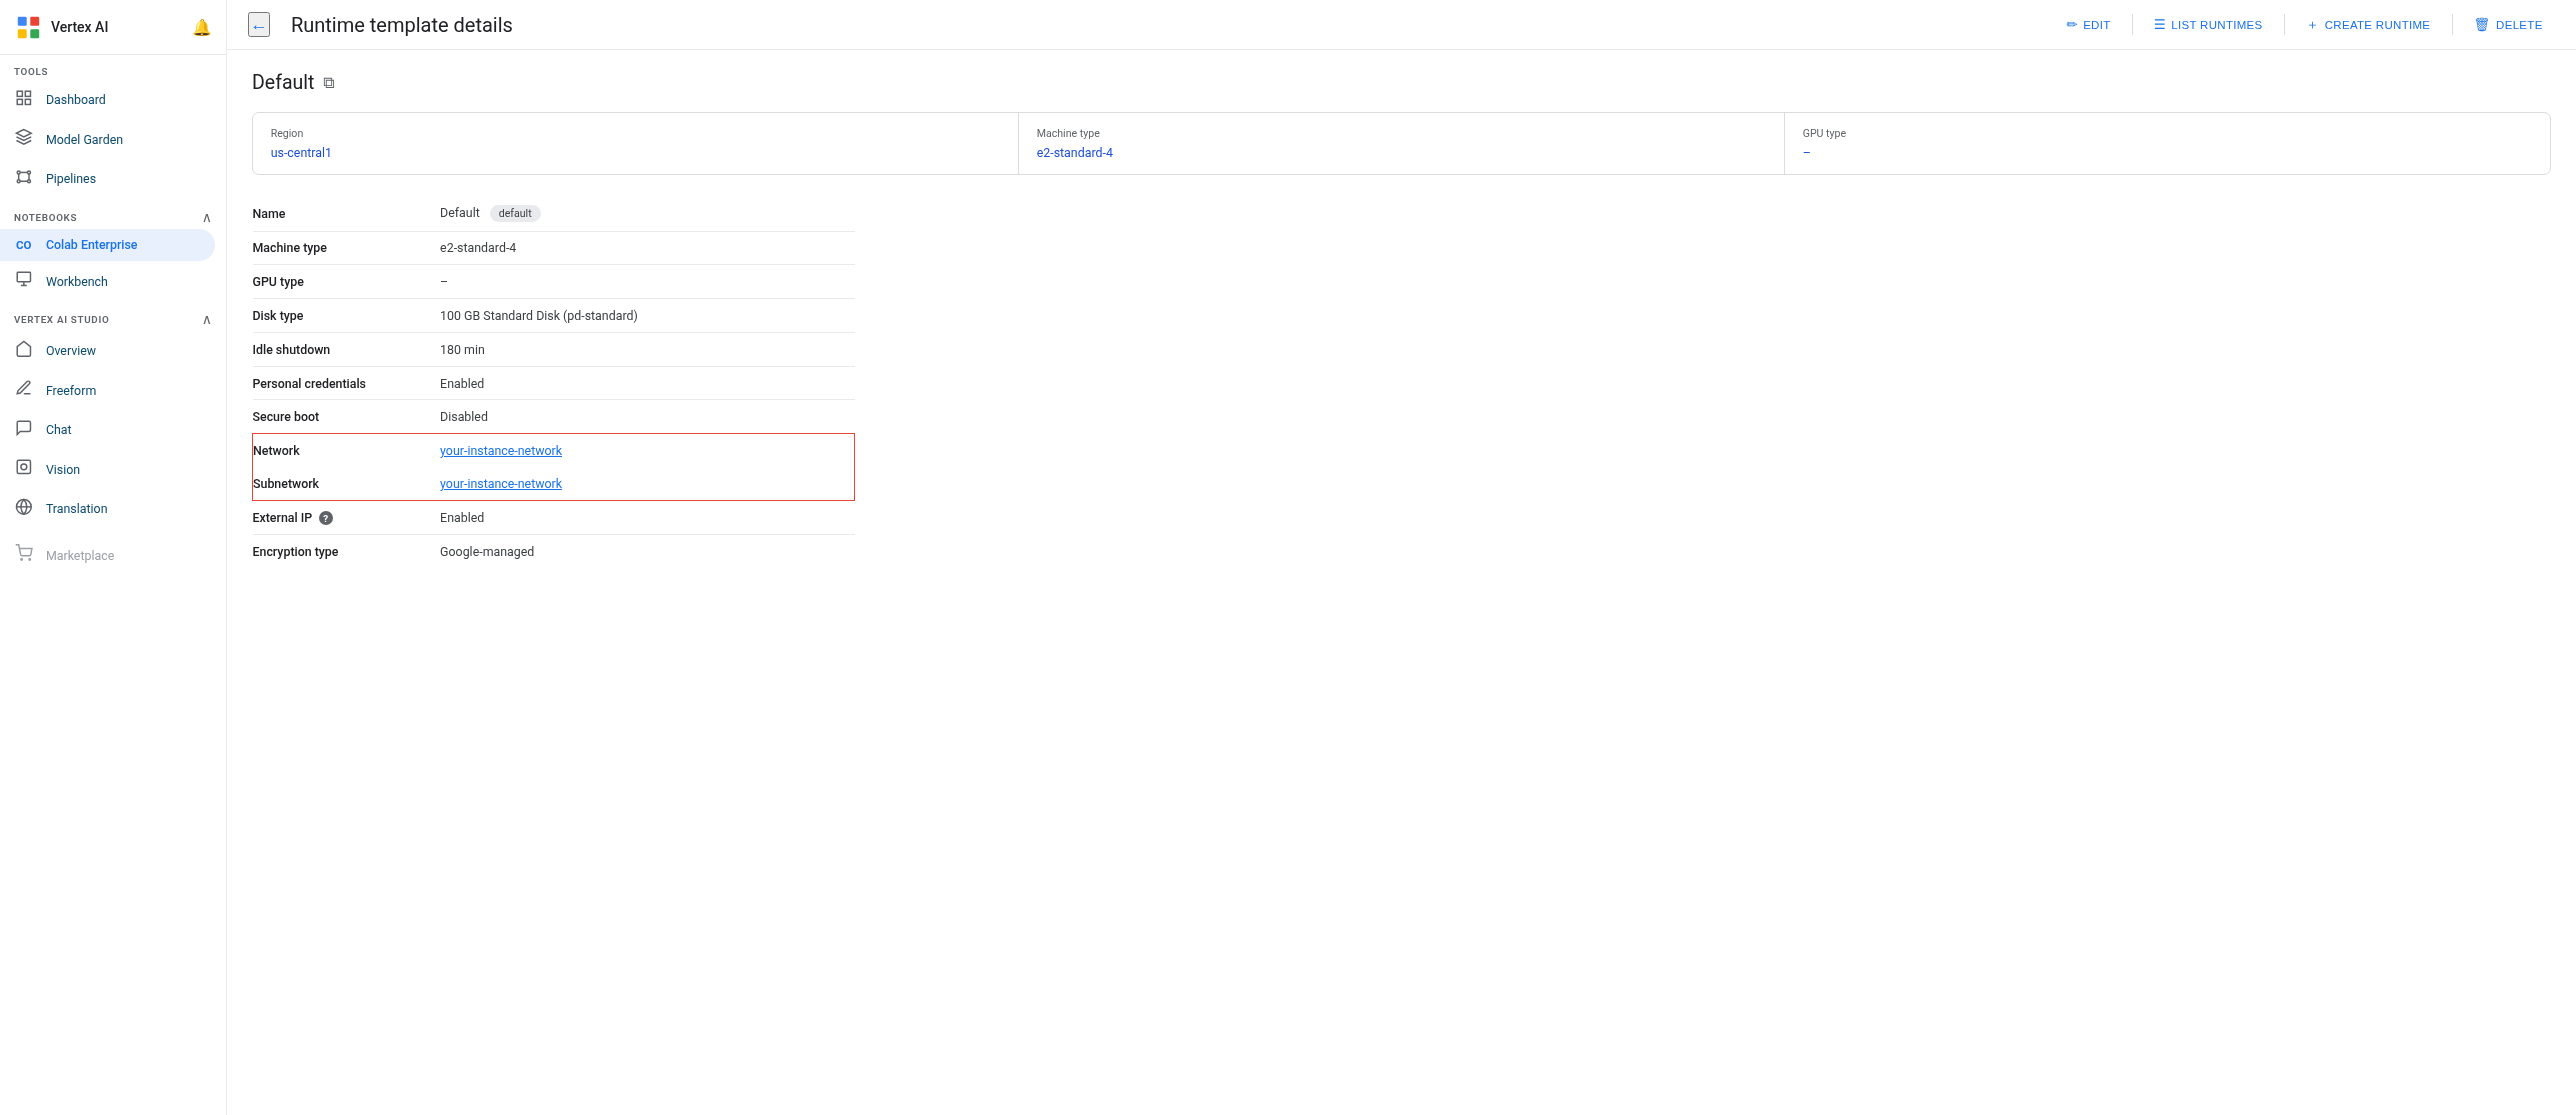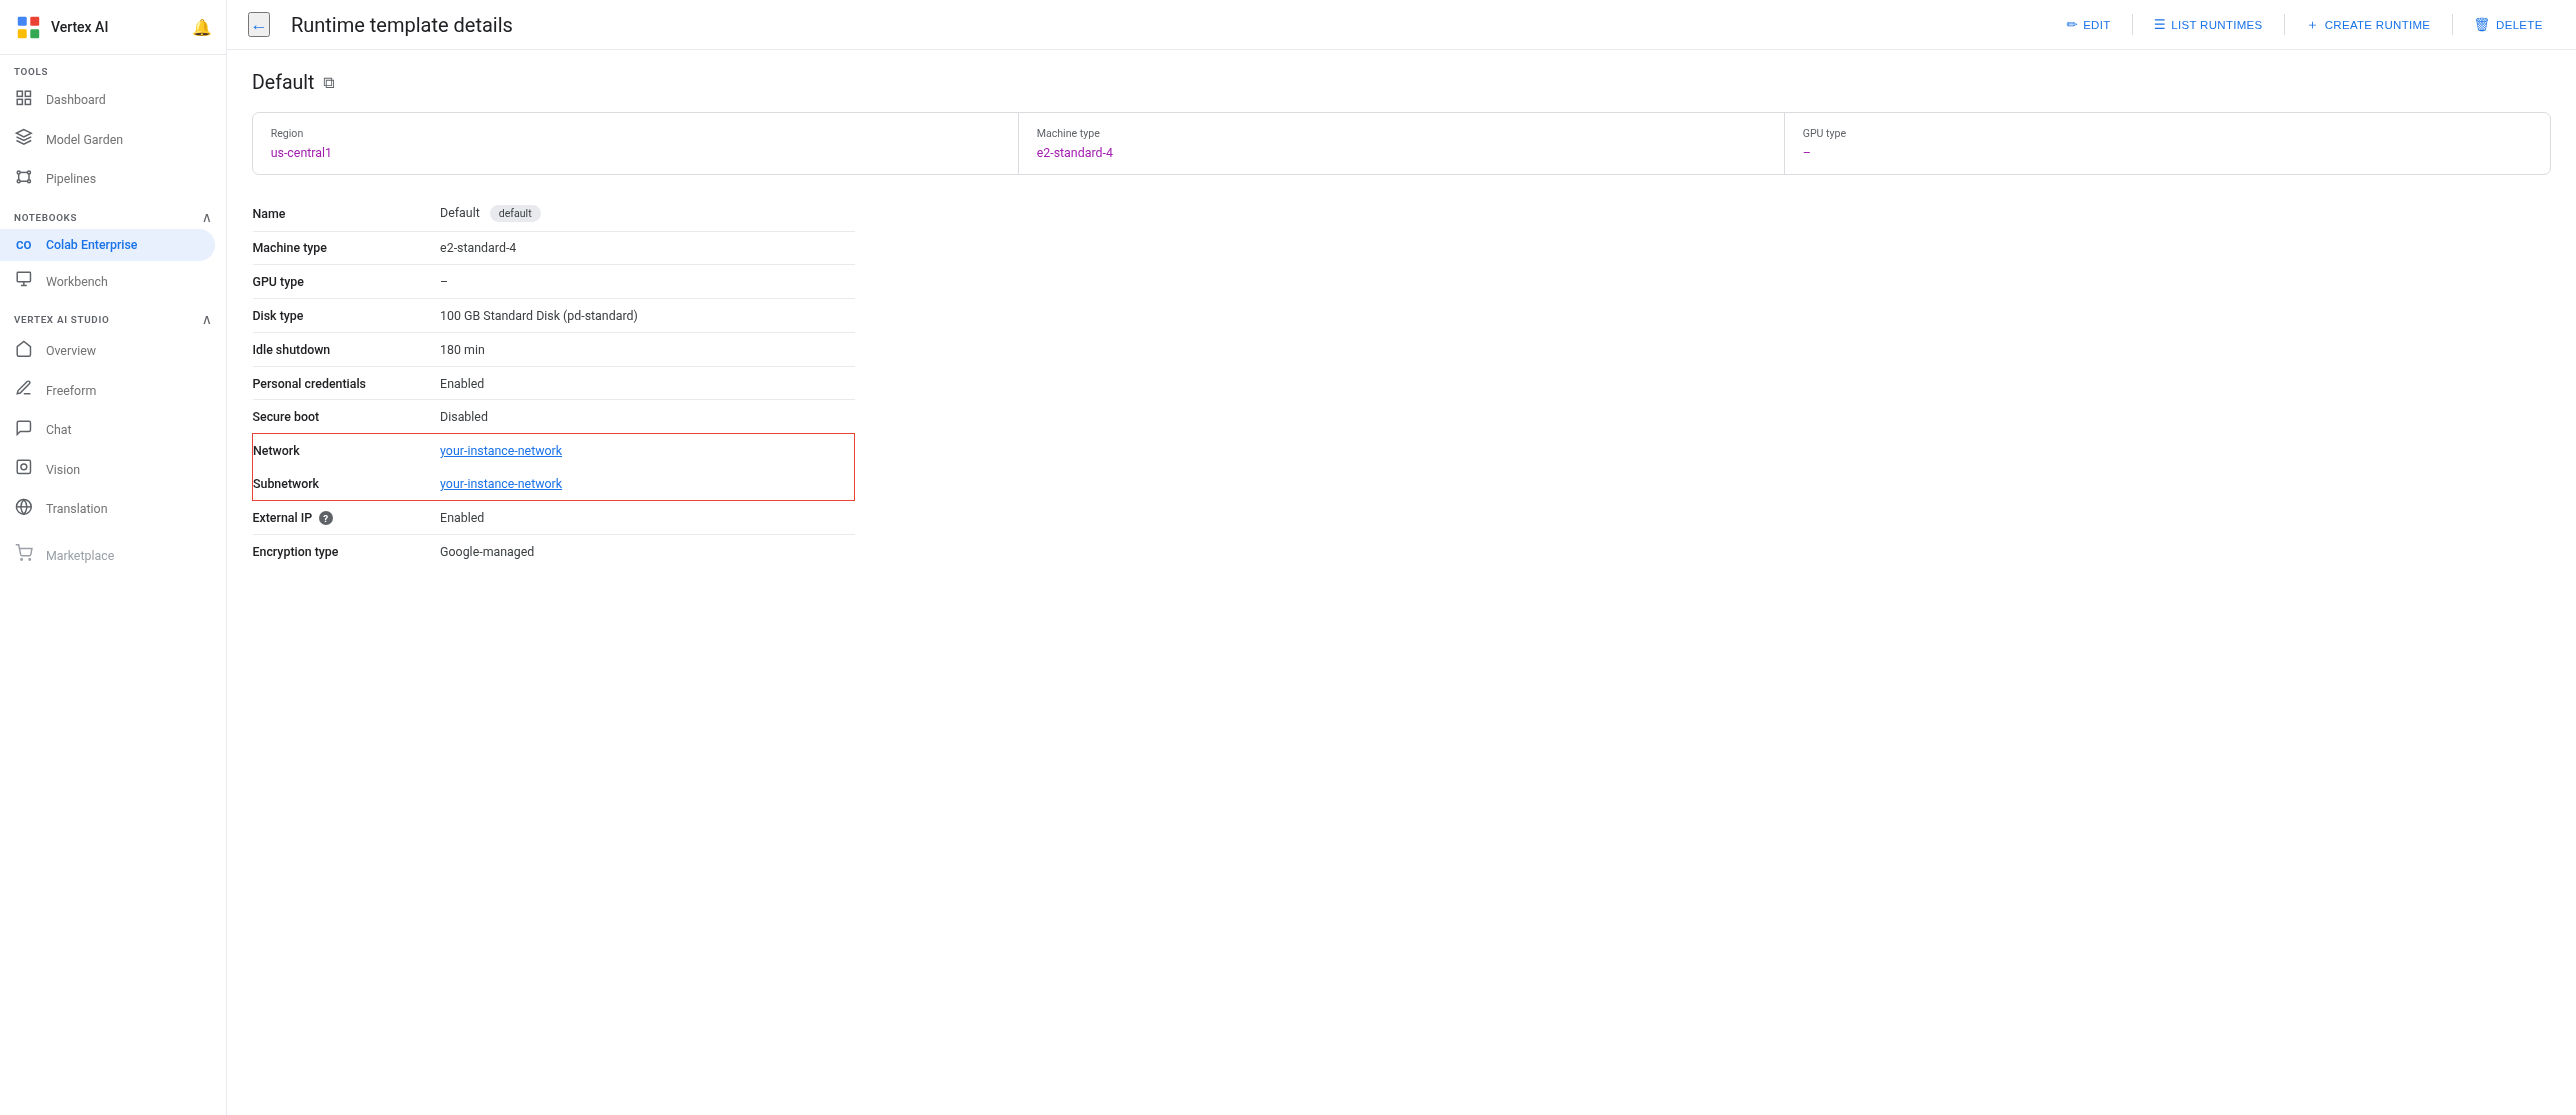--- a/index.html
+++ b/index.html
@@ -44,21 +44,21 @@
       font-size: 16px;
     }
     .sidebar-item {
       display: flex;
       align-items: center;
       padding: 8.9px 14px;
       gap: 12.4px;
       cursor: pointer;
       border-radius: 0 21px 21px 0;
       margin-right: 10.6px;
-      color: #737373;
+      color: #0c4a6e;
       font-size: 12.4px;
       font-weight: 400;
     }
     .sidebar-item.active { background: #e8f0fe; color: #1a73e8; font-weight: 500; }
     .sidebar-item .icon { font-size: 16px; width: 19.5px; text-align: center; color: inherit; }
     .sidebar-item.active .icon { color: #1a73e8; }
     .sidebar-item.dimmed { color: #9aa0a6; }
     .sidebar-item.dimmed .icon { color: #9aa0a6; }
     .section-header-row {
       display: flex;
@@ -161,21 +161,21 @@
       flex: 1;
     }
     .info-card-cell:last-child { border-right: none; }
     .info-card-label {
       font-size: 10.6px;
       color: #5f6368;
       margin-bottom: 5.3px;
     }
     .info-card-value {
       font-size: 12.4px;
-      color: #a21caf;
+      color: #1d4ed8;
       font-weight: 400;
     }
 
     
     .details-table {
       width: 603px;
       border-collapse: collapse;
     }
     .details-table tr {
       border-bottom: 0.9px solid #e8eaed;

